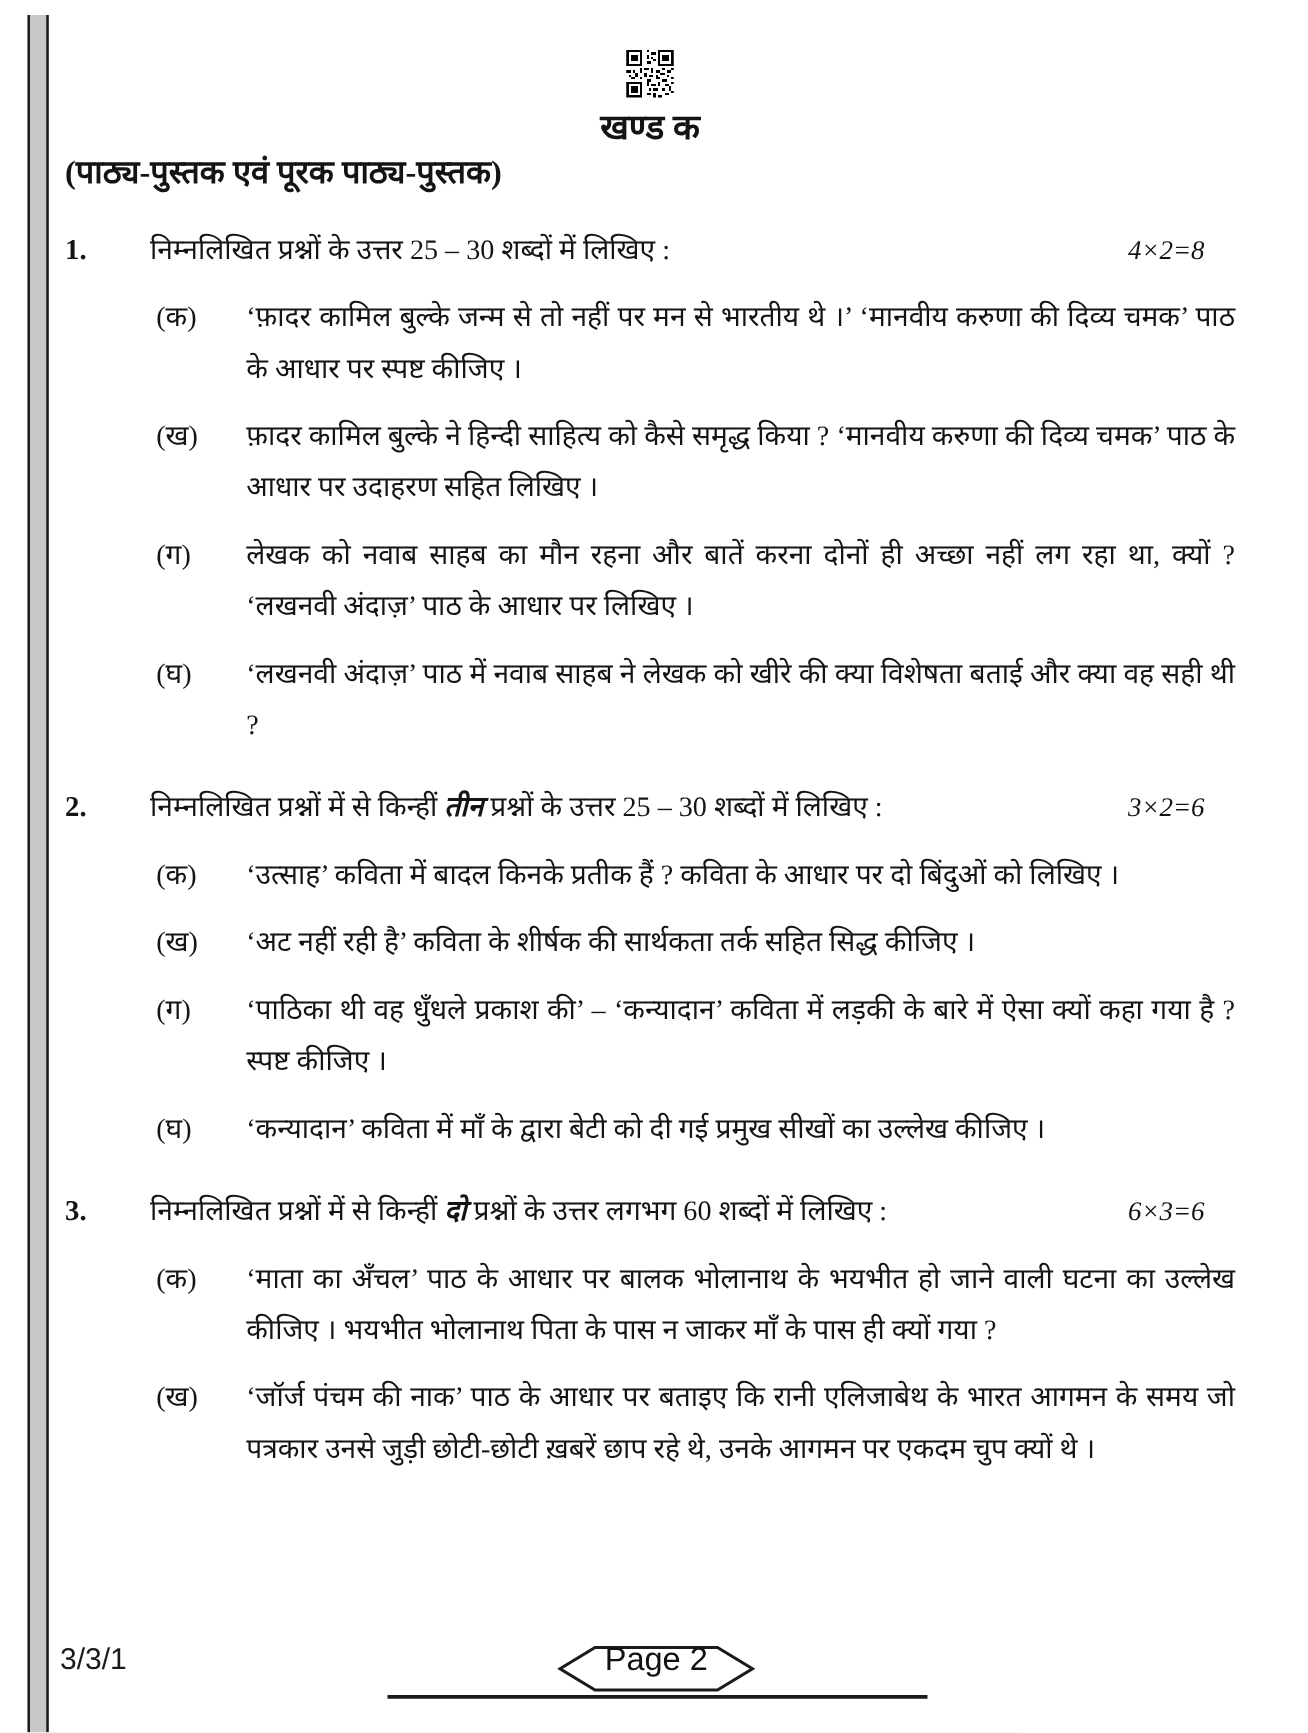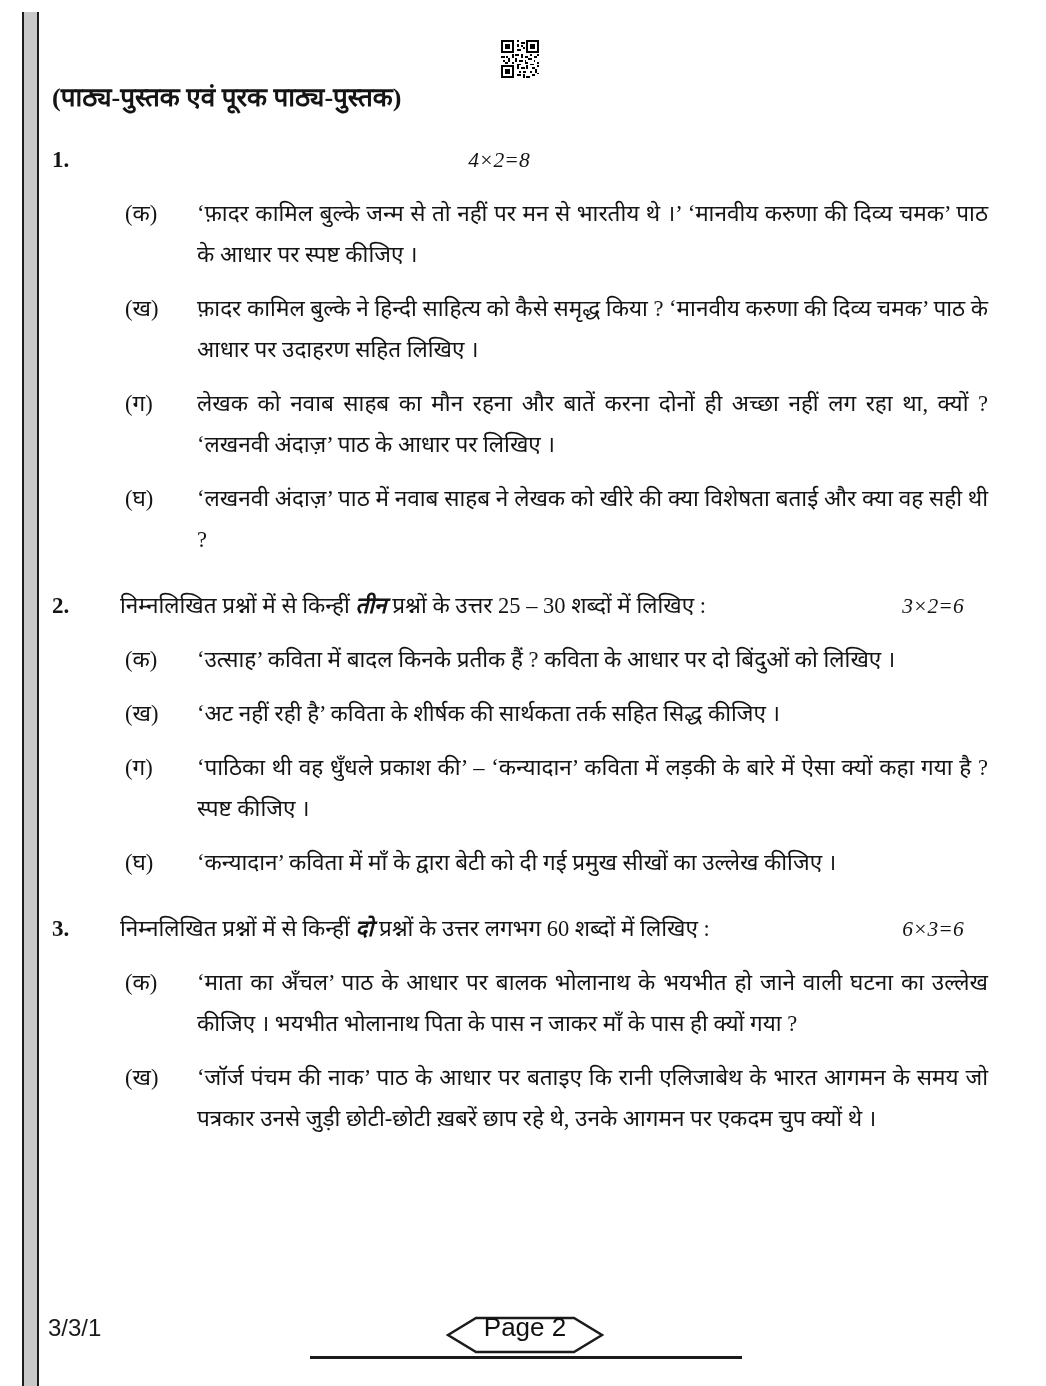--- a/index.html
+++ b/index.html
@@ -167,25 +167,27 @@
           <rect x="19" y="16" width="1" height="2"></rect>
             <rect x="9" y="19" width="2" height="1"></rect>
             <rect x="12" y="19" width="1" height="2"></rect>
           <rect x="14" y="20" width="2" height="1"></rect>
             <rect x="17" y="19" width="2" height="1"></rect>
             <rect x="20" y="18" width="1" height="1"></rect>
         </g>
       </svg>
     </div>
 
+    <div class="section-title">खण्ड क</div>
     <div class="section-subtitle">(पाठ्य-पुस्तक एवं पूरक पाठ्य-पुस्तक)</div>
 
     <div class="question">
       <div class="q-head">
         <span class="q-num">1.</span>
+        <span class="q-intro"><span>निम्नलिखित प्रश्नों के उत्तर 25 – 30 शब्दों में लिखिए :</span><span class="em"></span><span></span></span>
         <span class="q-marks">4×2=8</span>
       </div>
       <div class="subpart">
         <span class="sub-label">(क)</span>
         <span class="sub-text">‘फ़ादर कामिल बुल्के जन्म से तो नहीं पर मन से भारतीय थे ।’ ‘मानवीय करुणा की दिव्य चमक’ पाठ के आधार पर स्पष्ट कीजिए ।</span>
       </div>
       <div class="subpart">
         <span class="sub-label">(ख)</span>
         <span class="sub-text">फ़ादर कामिल बुल्के ने हिन्दी साहित्य को कैसे समृद्ध किया ? ‘मानवीय करुणा की दिव्य चमक’ पाठ के आधार पर उदाहरण सहित लिखिए ।</span>
       </div>

